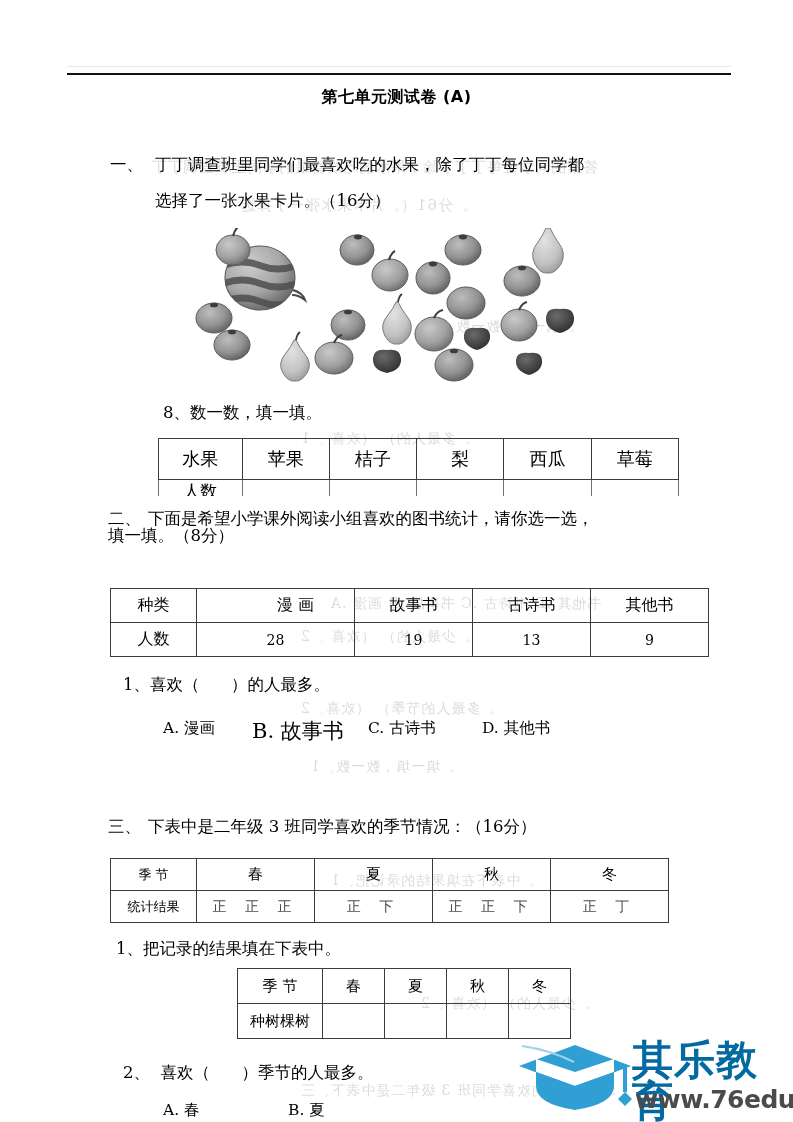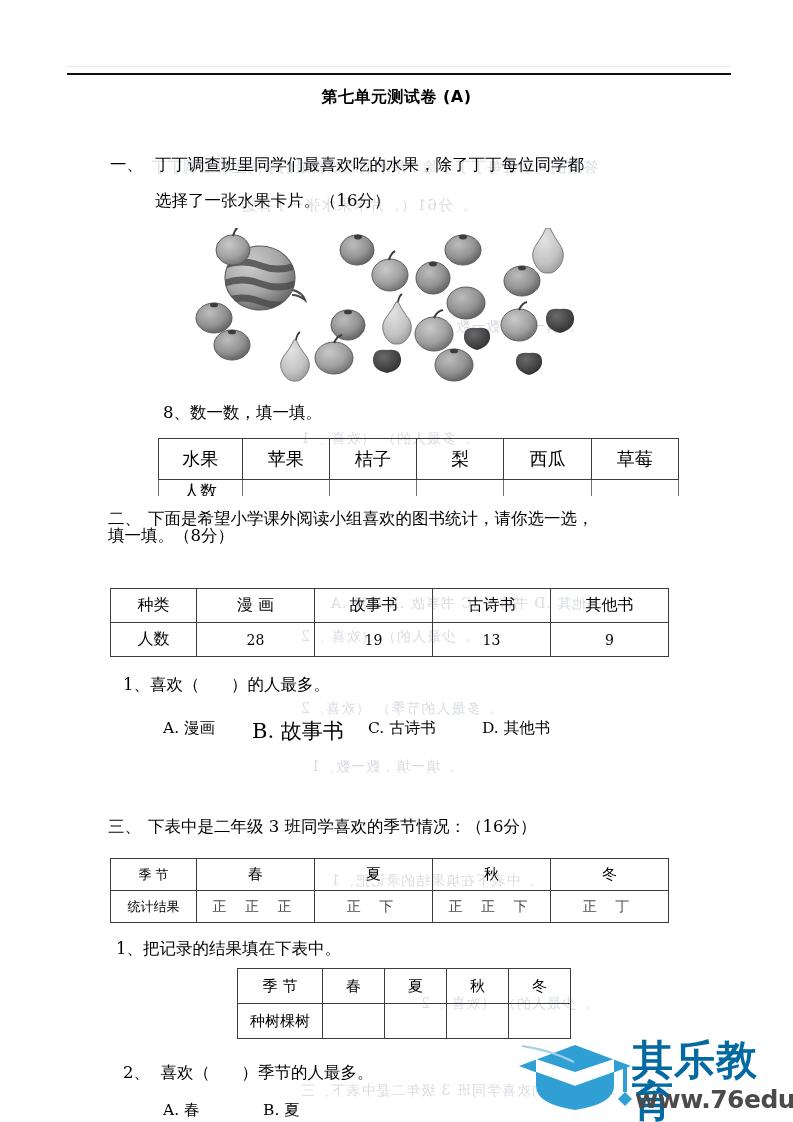--- a/index.html
+++ b/index.html
@@ -375,21 +375,21 @@
   </div>
 
   <div class="abs" style="left:108px; top:510px;">二、</div>
   <div class="abs" style="left:148px; top:510px;">下面是希望小学课外阅读小组喜欢的图书统计，请你选一选，</div>
   <div class="abs" style="left:108px; top:527px;">填一填。（8分）</div>
 
   <table class="grid" id="table-books">
     <tbody>
         <tr>
       <td style="width:85px;margin-left:34px;">种类</td>
-      <td style="width:117px;">漫  画</td>
+      <td style="width:117px;padding-left:40px;">漫  画</td>
       <td style="width:117px;">故事书</td>
       <td style="width:117px;">古诗书</td>
       <td style="width:117px;">其他书</td>
     </tr>
     <tr>
       <td>人数</td>
       <td class="num">28</td>
       <td class="num">19</td>
       <td class="num">13</td>
       <td class="num">9</td>
@@ -441,21 +441,21 @@
       <td></td>
       <td></td>
       <td></td>
       <td></td>
     </tr>
   </tbody>
     </table>
 
   <div class="abs" style="left:123px; top:1064px;">2、  喜欢（      ）季节的人最多。</div>
   <div class="abs" style="left:163px; top:1102px; font-size:15.5px;">A. 春</div>
-  <div class="abs" style="left:263px; top:1102px; font-size:15.5px;text-align:right;">B. 夏</div>
+  <div class="abs" style="left:288px; top:1102px; font-size:15.5px;text-align:right;">B. 夏</div>
 
   <div id="watermark">
     <svg id="wm-cap" viewBox="0 0 118 74">
       <path d="M59,3 L115,24 L59,45 L3,24 Z" fill="#2f9fd4"></path>
       <path d="M59,30 L98,17 L98,30 L59,44 L20,30 L20,17 Z" fill="#ffffff"></path>
       <path d="M20,30 L59,44 L98,30 L98,44 Q98,62 59,68 Q20,62 20,44 Z" fill="#2f9fd4"></path>
       <rect x="107" y="24" width="4" height="26" fill="#2f9fd4"></rect>
       <path d="M109,50 l7,7 l-7,7 l-7,-7 z" fill="#2f9fd4"></path>
       <path d="M6,4 q28,4 52,16" fill="none" stroke="#9fd2ea" stroke-width="2"></path>
     </svg>

